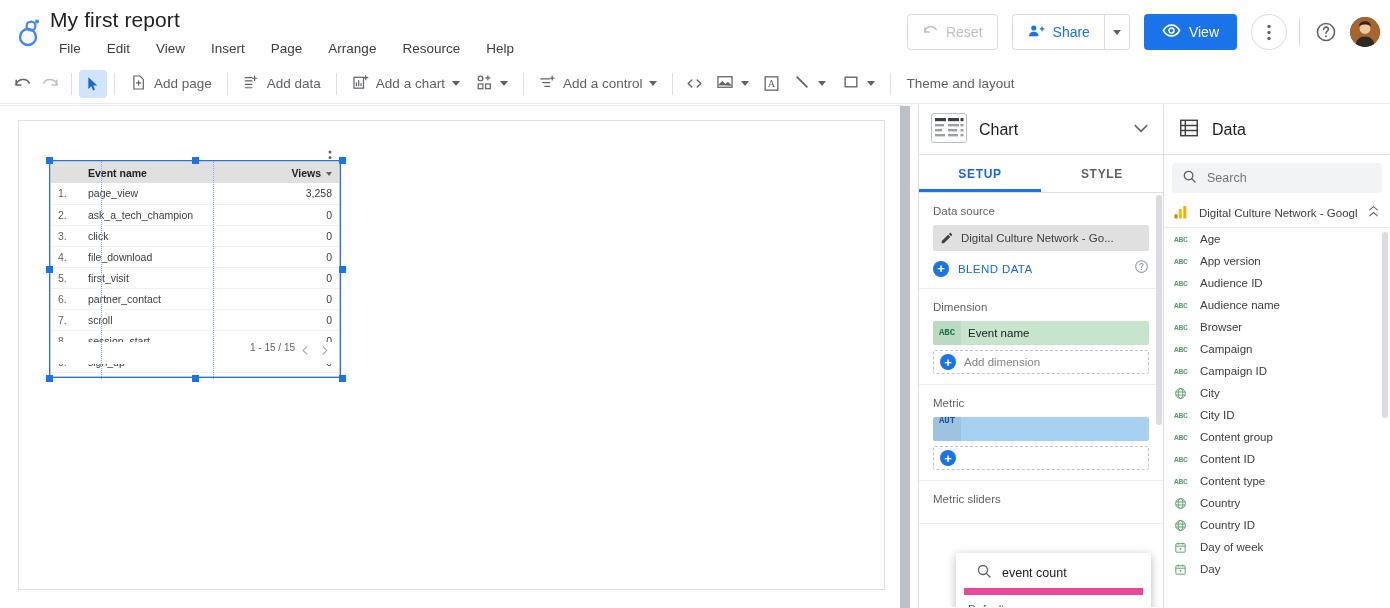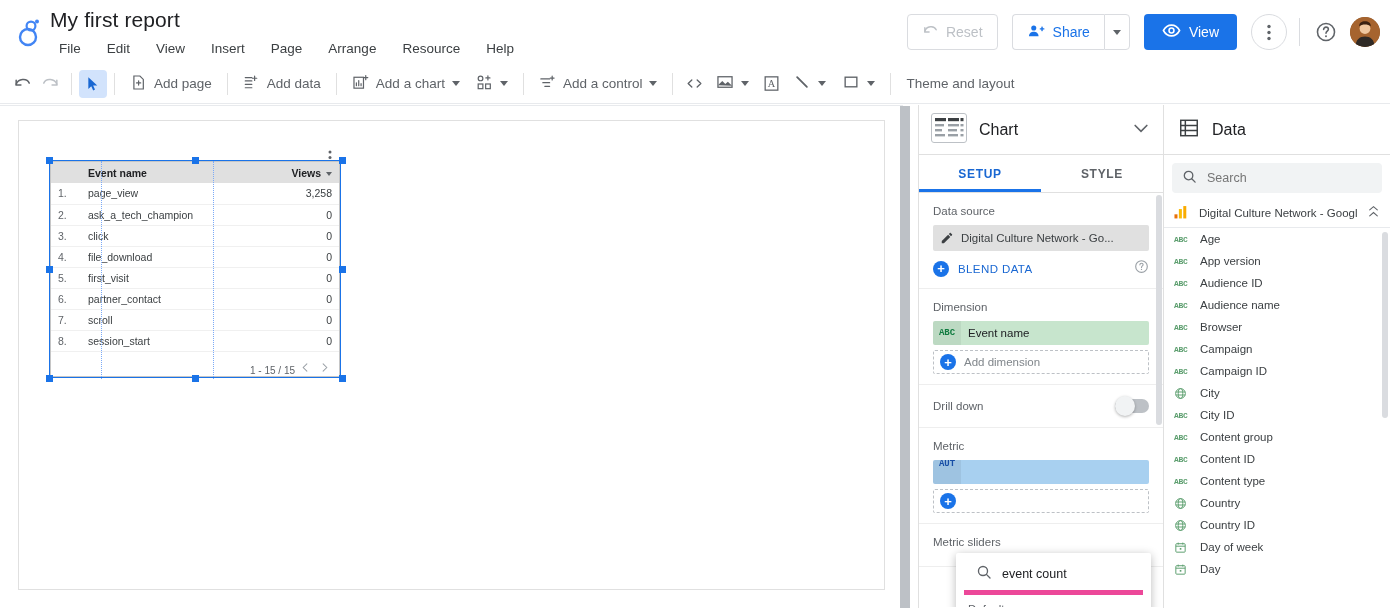--- a/index.html
+++ b/index.html
@@ -99,22 +99,22 @@
     height: 21px; padding: 0 7px; text-align: left; border: none;
   }
   .tbl th.idx { width: 30px; }
   .tbl th.num { text-align: right; width: 112px; }
   .tbl td { height: 21px; padding: 0 7px; border-bottom: 1px solid #f0f0f0; color: #3c4043; font-size: 10.5px; }
   .tbl td.idx { color: #5f6368; }
   .tbl td.num { text-align: right; }
   .views-caret { display:inline-block; margin-left:5px; width:0;height:0;
     border-left:3px solid transparent;border-right:3px solid transparent;border-top:4px solid #5f6368; vertical-align: middle;}
   .tbl-footer {
-    position: absolute; right: 0; bottom: 0; width: 100%; height: 22px;
-    display: flex; align-items: flex-end; justify-content: flex-end; gap: 2px;
+    position: absolute; right: 0; bottom: 12px; width: 100%; height: 22px;
+    display: flex; align-items: flex-start; justify-content: flex-end; gap: 2px;
     padding-right: 6px; background: #fff; font-size: 10px; color: #5f6368;
   }
   .pg-arrow { width: 17px; height: 17px; display: flex; align-items: center; justify-content: center; cursor: pointer; color: #9aa0a6; font-size: 12px;}
 
   
   .sel-frame { position: absolute; left: 30px; top: 39px; width: 292px; height: 218px; border: 1.5px solid #1a73e8; pointer-events: none; }
   .sel-guide { position: absolute; border-left: 1px dotted #7baaf7; }
   .handle { position: absolute; width: 7px; height: 7px; background: #1a73e8; }
 
   
@@ -173,21 +173,21 @@
   .toggle-label { flex: 1; font-size: 11.5px; color: #5f6368; }
   .switch { width: 34px; height: 14px; border-radius: 7px; background: #bdc1c6; position: relative; cursor: pointer; }
   .switch .knob { position: absolute; left: 0; top: -3px; width: 20px; height: 20px; border-radius: 50%; background: #f1f3f4; box-shadow: 0 1px 3px rgba(0,0,0,.3); }
 
   
   .metric-popup {
     position: absolute; left: 37px; top: 360px; width: 195px; height: 150px;
     background: #fff; box-shadow: 0 2px 10px rgba(0,0,0,.28); border-radius: 2px; z-index: 40;
     overflow: hidden;
   }
-  .popup-search { display: flex; align-items: center; gap: 10px; height: 38px; padding: 0 12px; border-bottom: 5px solid #ec4899; margin: 4px 8px 0 8px;}
+  .popup-search { display: flex; align-items: center; gap: 10px; height: 38px; padding: 0 12px; border-bottom: 7px solid #ec4899; margin: 4px 8px 0 8px;}
   .popup-search input {
     border: none; outline: none; font-size: 12.5px; color: #202124; width: 130px;
     font-family: "Liberation Sans", sans-serif; background: transparent;
   }
   .popup-group { font-size: 11.5px; color: #5f6368; padding: 8px 12px 5px 12px; }
 
   .panel-scrollbar { position: absolute; right: 1px; top: 2px; width: 6px; height: 230px; background: #dadce0; border-radius: 3px; }
   .canvas-scrollbar { position: absolute; left: 900px; top: 106px; width: 10px; height: 502px; background: #bdc1c6; }
 
   
@@ -609,26 +609,20 @@
         <div class="chip-green">
           <span class="type-badge badge-abc">ABC</span>
           <span class="chip-text">Event name</span>
         </div>
         <div class="add-slot">
           <span class="plus-circle">+</span>
           <span class="add-slot-label">Add dimension</span>
         </div>
       </div>
 
-      <div class="toggle-row">
-        <span class="toggle-label">Drill down</span>
-        <span class="switch">
-            <span class="knob"></span>
-          </span>
-      </div>
 
       <div class="sect">
         <div class="sect-label">Metric</div>
         <div class="chip-blue">
           <span class="type-badge badge-aut">AUT</span>
           <span class="chip-text"></span>
         </div>
         <div class="add-slot">
           <span class="plus-circle">+</span>
           <span class="add-slot-label"></span>

